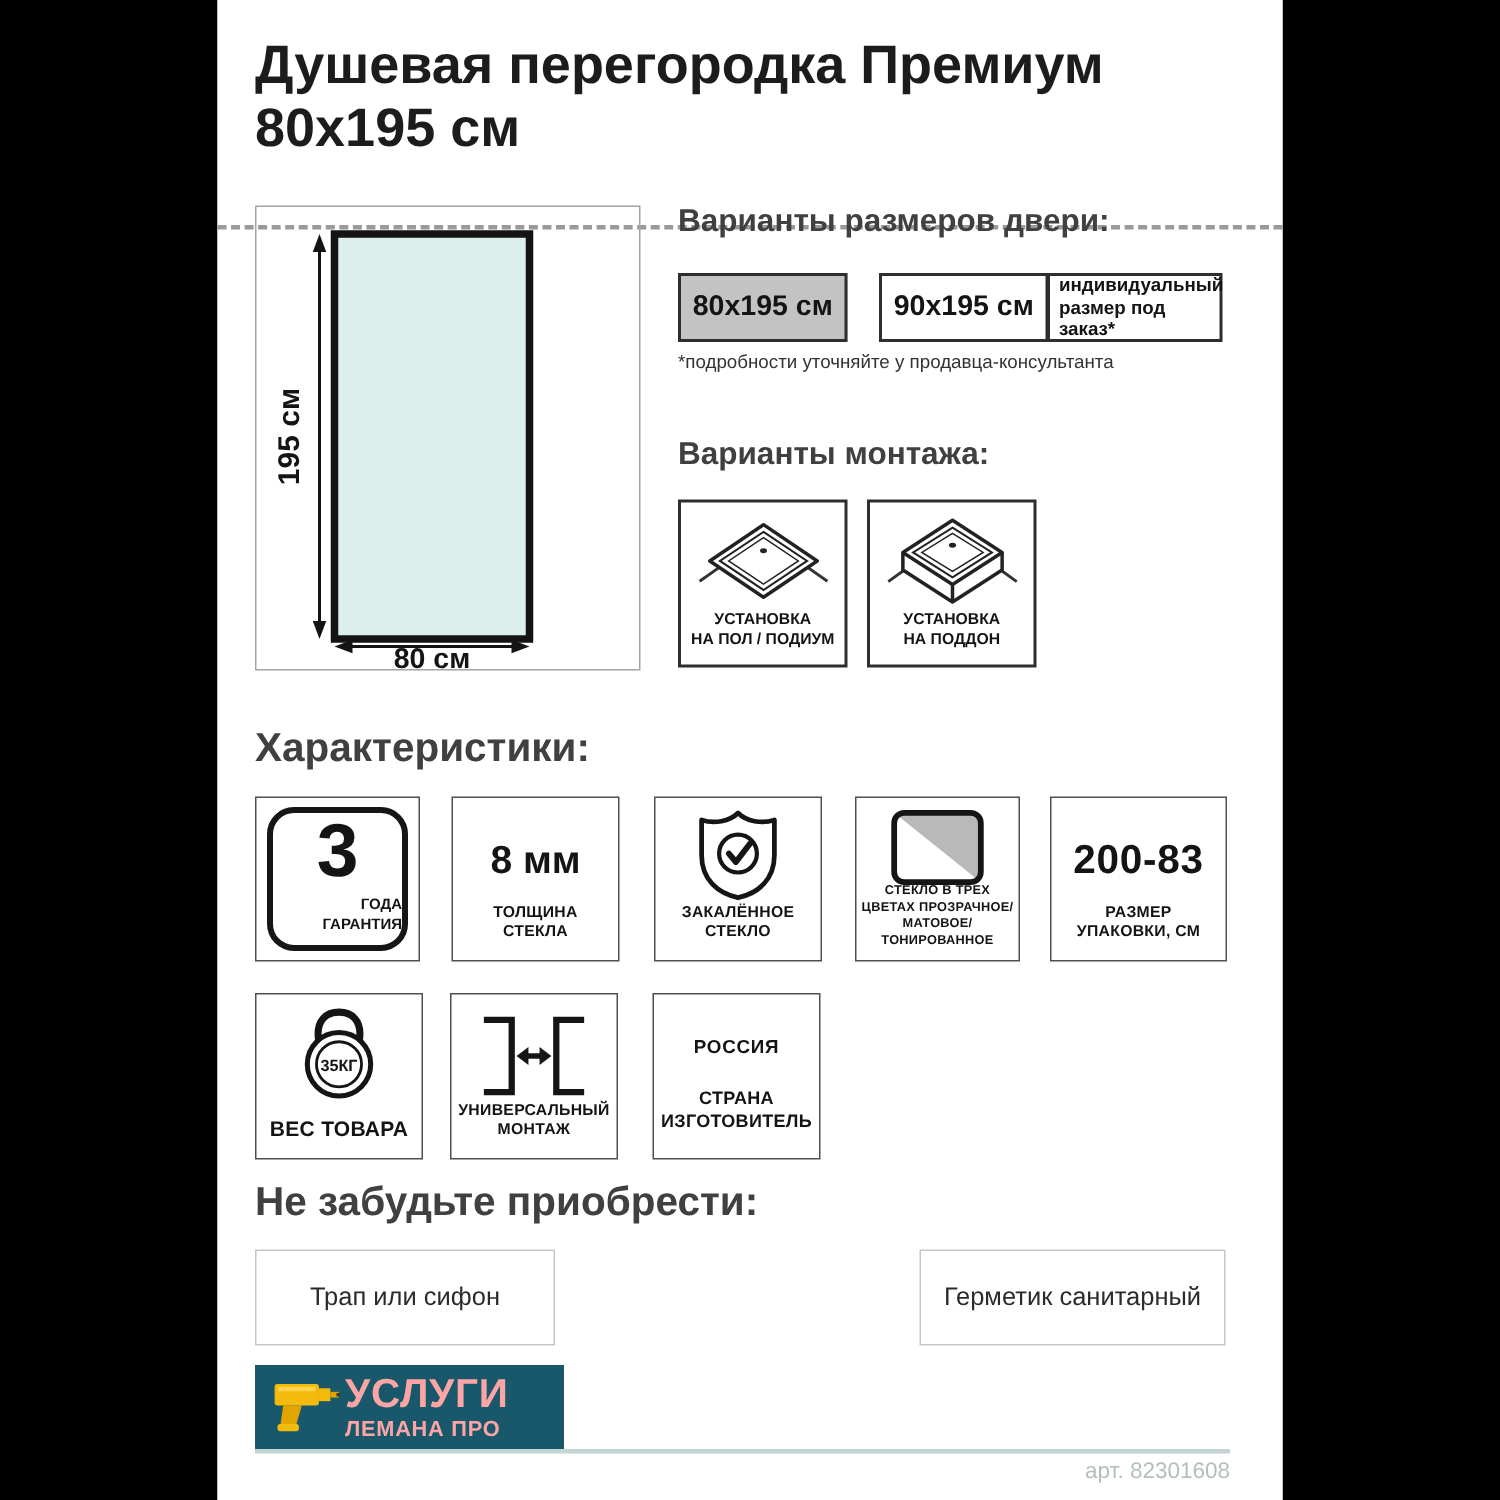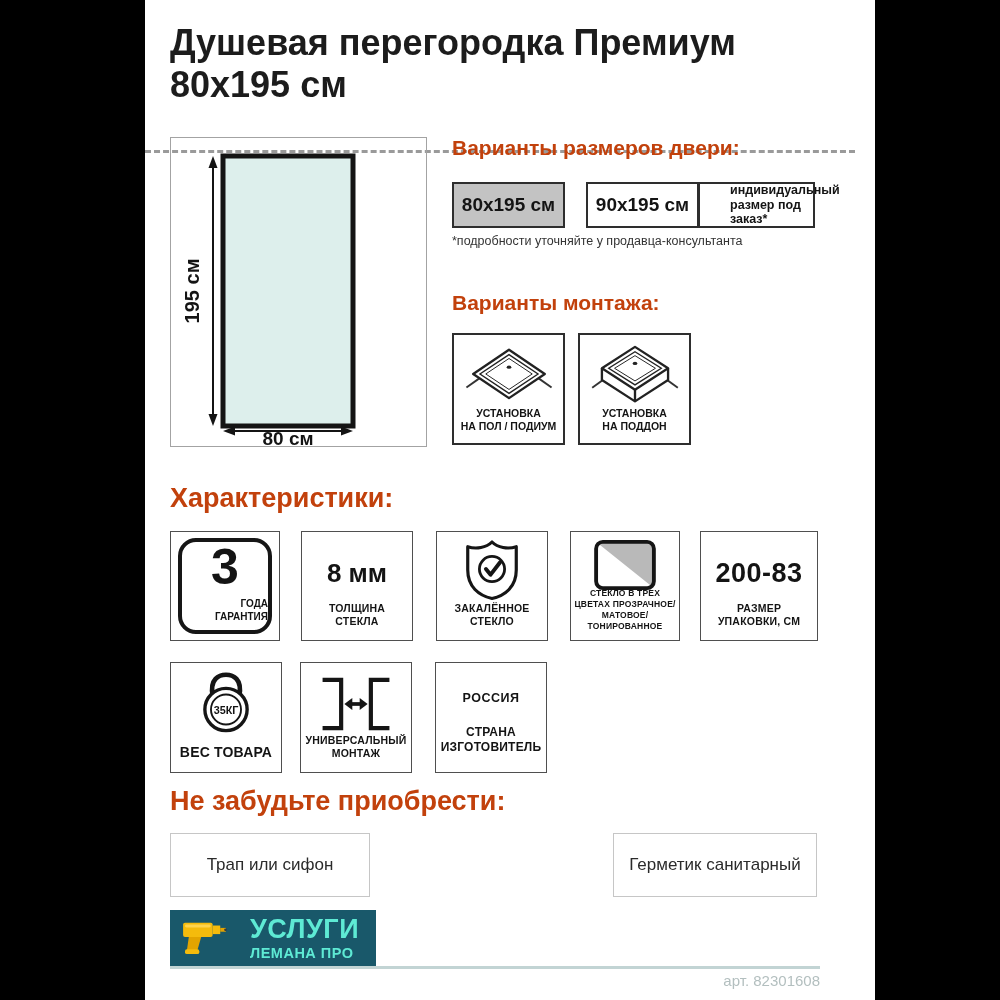--- a/index.html
+++ b/index.html
@@ -3,44 +3,44 @@
 <meta charset="utf-8">
 <style>
   html,body{margin:0;padding:0;}
   body{
     width:1000px;height:1000px;position:relative;background:#ffffff;
     font-family:"Liberation Sans",sans-serif;overflow:hidden;color:#141414;
   }
   .side-bar{position:absolute;top:0;width:145px;height:1000px;background:#000;}
   .side-bar.left{left:0;}
   .side-bar.right{left:855px;}
-  .panel{position:absolute;left:145px;top:0;width:710px;height:1000px;background:#fff;padding-left:20px;}
+  .panel{position:absolute;left:145px;top:0;width:710px;height:1000px;background:#fff;}
 
   .title{position:absolute;left:25px;top:22px;width:620px;font-size:36px;font-weight:bold;line-height:1.18;color:#1c1c1c;}
   .title span{display:block;}
 
   .dash-line{position:absolute;left:0;top:150px;width:710px;border-top:3px dashed #9a9a9a;z-index:0;}
 
   
   .diagram{position:absolute;left:25px;top:137px;width:255px;height:308px;border:1px solid #a3a3a3;background:transparent;z-index:1;}
   .diagram svg{display:block;}
   svg text{font-family:"Liberation Sans",sans-serif;fill:#141414;}
 
   
-  .h-section{position:absolute;font-weight:bold;color:#c2410c;z-index:1;}
+  .h-section{position:absolute;font-weight:bold;color:#404040;z-index:1;}
   .h-doors{left:307px;top:136px;font-size:21px;}
   .h-mount{left:307px;top:291px;font-size:21px;}
   .h-specs{left:25px;top:483px;font-size:27px;}
   .h-acc{left:25px;top:786px;font-size:27px;}
 
   .size-btn{position:absolute;top:182px;height:46px;border:2px solid #2e2e2e;background:#fff;
     display:flex;align-items:center;justify-content:center;font-weight:bold;font-size:19px;box-sizing:border-box;z-index:1;}
   .size-btn.selected{background:#c3c3c3;}
   .size-btn.small{font-size:12.5px;line-height:1.15;text-align:left;padding:4px 6px;justify-content:flex-start;}
-  .size-btn.small span{display:block;margin-left:24px;}
+  .size-btn.small span{display:block;}
   .size-b1{left:307px;width:113px;}
   .size-b2{left:431px;width:113px;margin-left:10px;}
   .size-b3{left:553px;width:117px;}
   .footnote{position:absolute;left:307px;top:234px;font-size:12.5px;color:#333;z-index:1;}
 
   .mount-box{position:absolute;top:333px;width:113px;height:112px;border:2px solid #2e2e2e;box-sizing:border-box;background:#fff;z-index:1;}
   .mount-b1{left:307px;}
   .mount-b2{left:433px;}
   .mount-box .m-icon{position:absolute;top:8px;left:50%;transform:translateX(-50%);}
   .mount-box .m-label{position:absolute;bottom:9px;left:0;width:100%;text-align:center;font-size:10.5px;font-weight:bold;line-height:1.3;}
@@ -73,21 +73,21 @@
 
   .acc-box{position:absolute;top:833px;height:64px;border:1px solid #c6c6c6;background:#fff;box-sizing:border-box;
     display:flex;align-items:center;justify-content:center;font-size:17px;color:#2b2b2b;z-index:1;}
   .acc1{left:25px;width:200px;}
   .acc2{left:245px;width:203px;}
   .acc3{left:468px;width:204px;}
 
   .banner{position:absolute;left:25px;top:910px;width:650px;height:56px;z-index:1;box-shadow:0 3px 0 #c2d4d4;}
   .banner .teal{position:absolute;left:0;top:0;width:206px;height:56px;background:#19586a;display:flex;align-items:center;}
   .banner .teal .drill{margin-left:12px;}
-  .banner .brand{margin-left:22px;color:#5eead4;}
+  .banner .brand{margin-left:2px;color:#fca5a5;}
   .banner .brand .b1{display:block;font-size:27px;font-weight:bold;letter-spacing:.5px;line-height:1.0;}
   .banner .brand .b2{display:block;font-size:14.5px;font-weight:bold;letter-spacing:.5px;margin-top:2px;}
   .banner .white{position:absolute;left:206px;top:0;right:0;height:56px;background:#fff;border:1px solid #c5d2d2;border-left:none;box-sizing:border-box;}
   .banner .msg{position:absolute;left:18px;top:3px;font-size:27px;color:#1c2b31;}
   .banner .note{position:absolute;left:18px;top:38px;font-size:11.5px;color:#4a4a4a;}
 
   .art{position:absolute;left:475px;top:972px;width:200px;text-align:right;font-size:15px;color:#b3bfbf;z-index:1;}
 </style>
 </head>
 <body>

